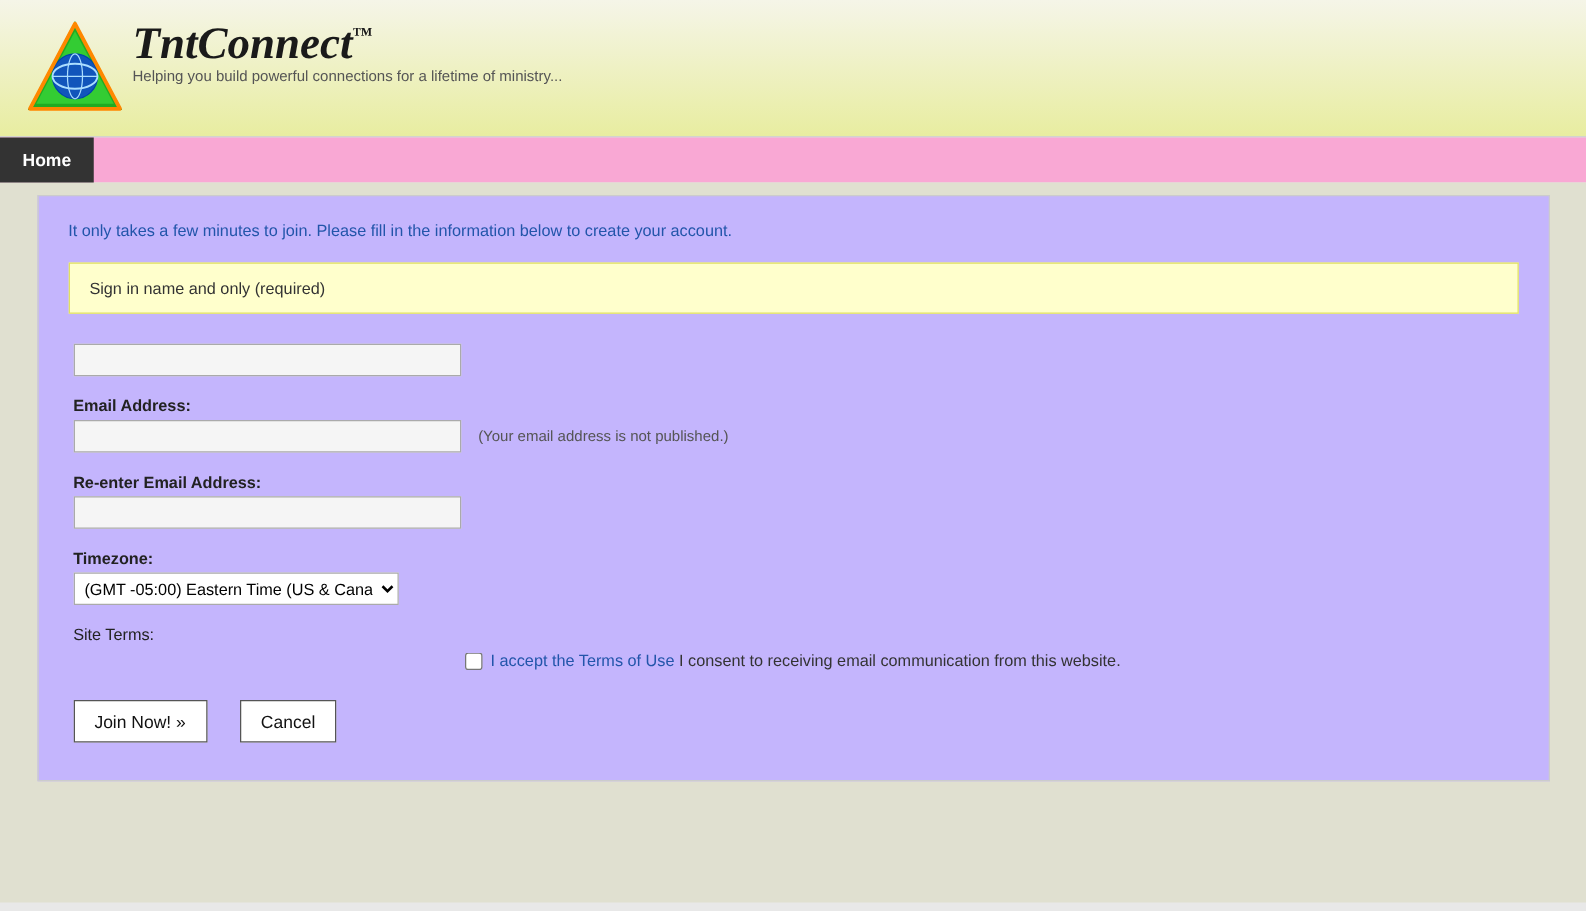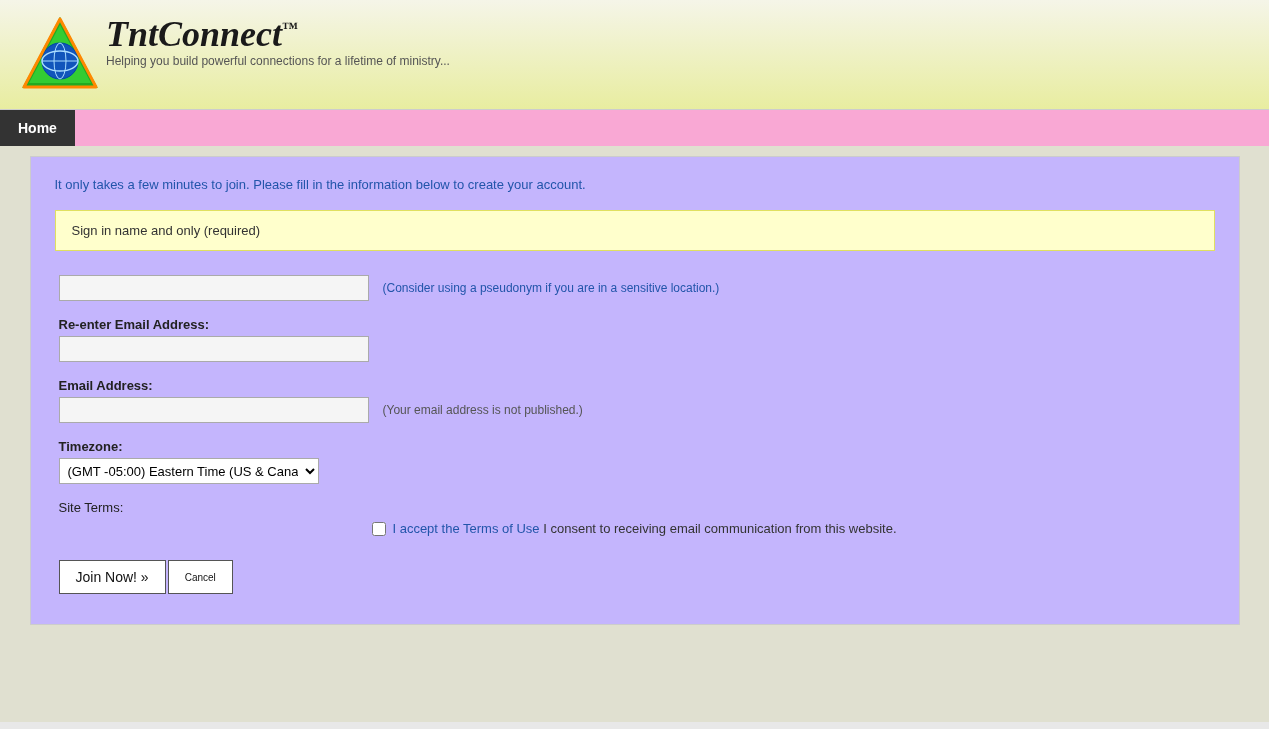--- a/index.html
+++ b/index.html
@@ -186,39 +186,39 @@
     }
 
     .terms-checkbox {
       width: 14px;
       height: 14px;
     }
 
     
     .button-row {
       display: flex;
-      gap: 2px;
+      gap: 26px;
       margin-top: 8px;
     }
 
     .btn-join {
       background: white;
       border: 1px solid #555;
       padding: 8px 16px;
       font-size: 14px;
       font-weight: normal;
       cursor: pointer;
       color: #111;
     }
 
     .btn-cancel {
       background: white;
       border: 1px solid #555;
       padding: 8px 16px;
-      font-size: 10px;
+      font-size: 14px;
       cursor: pointer;
       color: #111;
     }
   </style>
 </head>
 <body>
 
 <div class="header">
   <div class="logo-container">
 
@@ -251,36 +251,35 @@
 
     <div class="alert-box">
       <span>Sign in name and only (required)</span>
     </div>
 
     <div class="form-section">
 
       <div class="field-group">
         <div class="field-row">
           <input type="text" class="text-input" value="" style="">
-          <span class="field-hint">(Consider using a pseudonym if you are in a sensitive location.)</span>
-        </div>
-      </div>
-
-      <div class="field-group">
-        <label class="field-label">Re-enter Email Address:</label>
-        <div class="field-row">
-          <input type="email" class="text-input" value="" style="">
         </div>
       </div>
 
       <div class="field-group">
         <label class="field-label">Email Address:</label>
         <div class="field-row">
           <input type="email" class="text-input" value="" style="">
           <span class="field-hint-dark">(Your email address is not published.)</span>
+        </div>
+      </div>
+
+      <div class="field-group">
+        <label class="field-label">Re-enter Email Address:</label>
+        <div class="field-row">
+          <input type="email" class="text-input" value="" style="">
         </div>
       </div>
 
       <div class="field-group">
         <label class="field-label">Timezone:</label>
         <select class="timezone-select">
           <option>(GMT -05:00) Eastern Time (US &amp; Canada)</option>
           <option>(GMT -06:00) Central Time (US &amp; Canada)</option>
           <option>(GMT -07:00) Mountain Time (US &amp; Canada)</option>
           <option>(GMT -08:00) Pacific Time (US &amp; Canada)</option>

